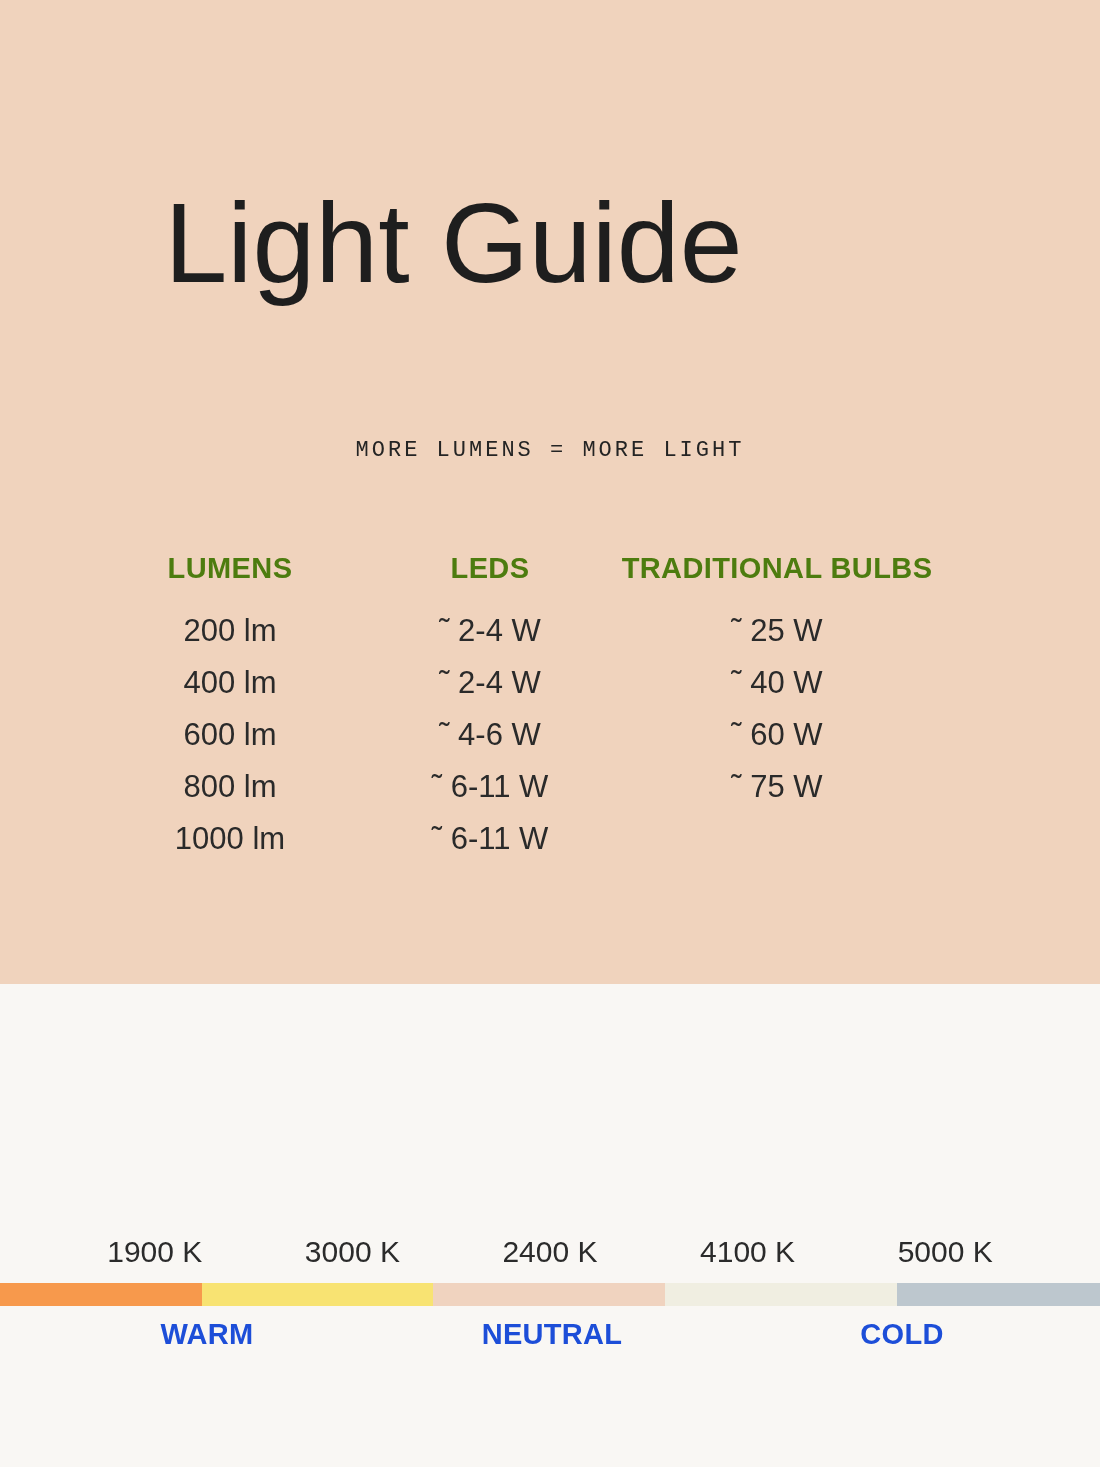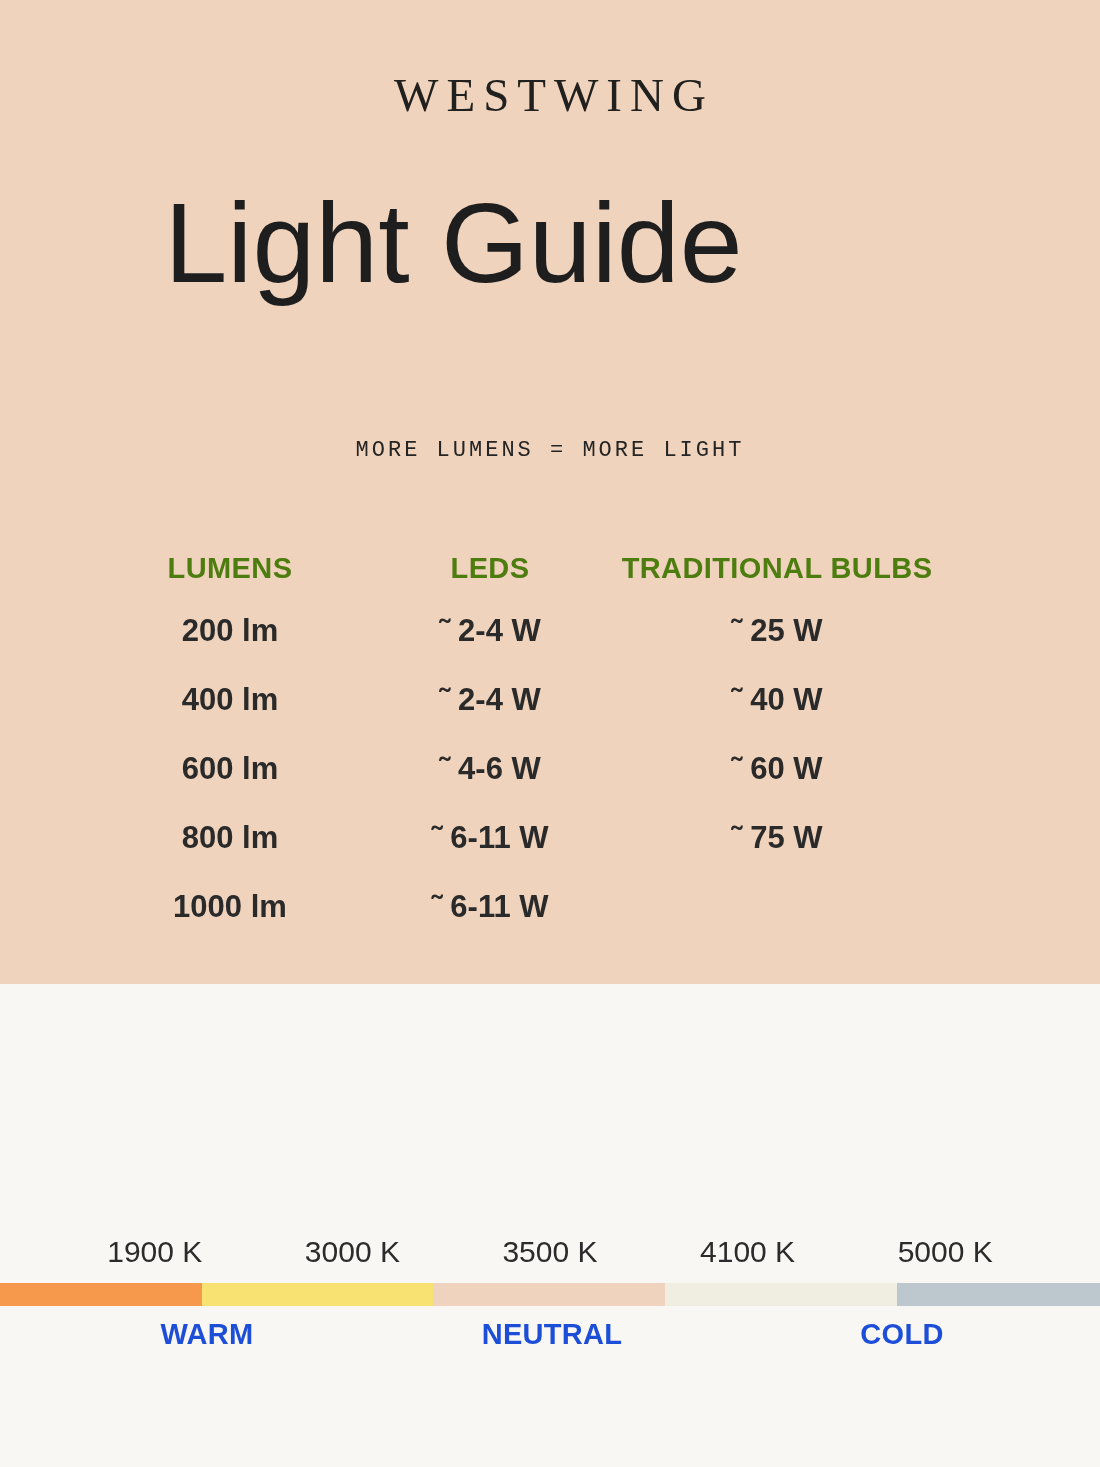--- a/index.html
+++ b/index.html
@@ -83,23 +83,22 @@
     margin-bottom: 21px;
     font-size: 29px;
     font-weight: 700;
     letter-spacing: 0.4px;
     color: #4d7c0f;
   }
   .tcell {
     height: 52px;
     line-height: 52px;
     font-size: 31px;
-    font-weight: 700;
+    font-weight: 400;
     color: #2A2A2A;
-    margin-top: 17px;
   }
   .tcell:first-of-type { margin-top: 23px; }
 
   .kelvin-row {
     position: absolute;
     left: 0; top: 1228px;
     width: 1100px;
     padding: 0 56px;
     display: flex;
   }
@@ -139,21 +138,20 @@
   #temp-warm { left: 207px; }
   #temp-neutral { left: 552px; }
   #temp-cold { left: 902px; }
 </style>
 </head>
 <body>
 
 <div class="page">
 
   <div class="top-section">
-    <div class="brand">WESTWING</div>
     <h1 class="main-title">Light Guide</h1>
 
     <div class="mono-heading-block" id="brightness-block">
       <div class="line">MORE LUMENS = MORE LIGHT</div>
     </div>
 
     <div class="tcol" id="col-lumens">
       <div class="thead">LUMENS</div>
       <div class="tcell">200 lm</div>
       <div class="tcell">400 lm</div>
@@ -180,21 +178,21 @@
     </div>
   </div>
 
   <div class="bottom-section">
     
   </div>
 
   <div class="kelvin-row">
     <div class="kelvin-label">1900 K</div>
     <div class="kelvin-label">3000 K</div>
-    <div class="kelvin-label">3500 K</div>
+    <div class="kelvin-label">2400 K</div>
     <div class="kelvin-label">4100 K</div>
     <div class="kelvin-label">5000 K</div>
   </div>
 
   <div class="color-bar">
     <div class="seg seg-0" style="background-color: rgb(247, 153, 76);"></div>
     <div class="seg seg-1" style="background-color: rgb(248, 227, 114);"></div>
     <div class="seg seg-2" style="background-color: rgb(240, 211, 191);"></div>
     <div class="seg seg-3" style="background-color: rgb(240, 238, 225);"></div>
     <div class="seg seg-4" style="background-color: rgb(189, 199, 206);"></div>

